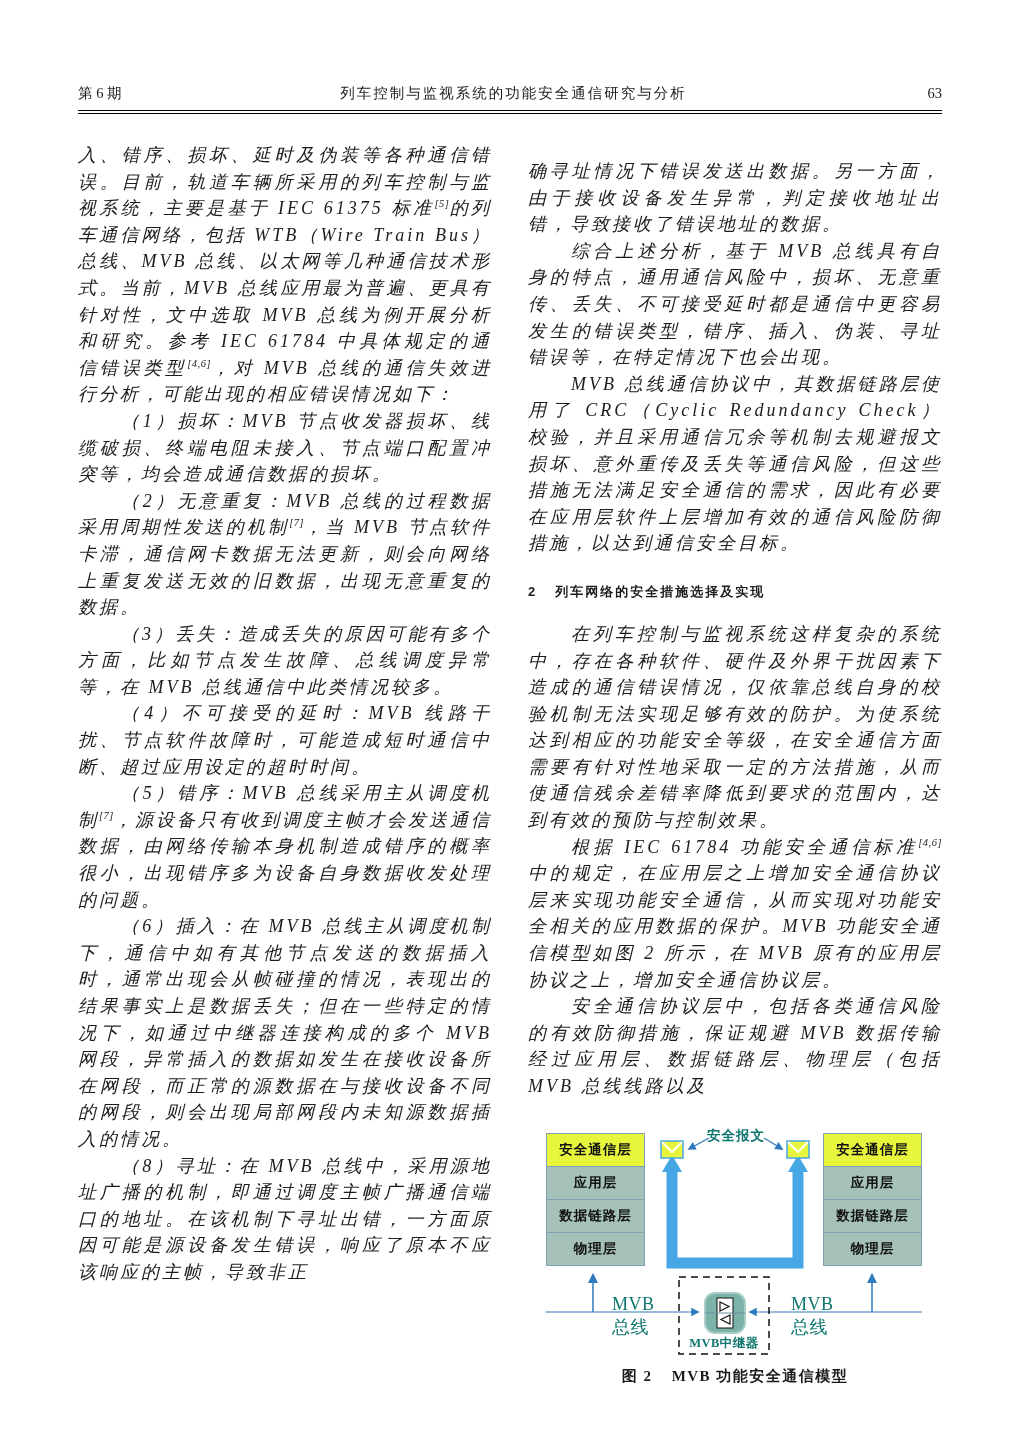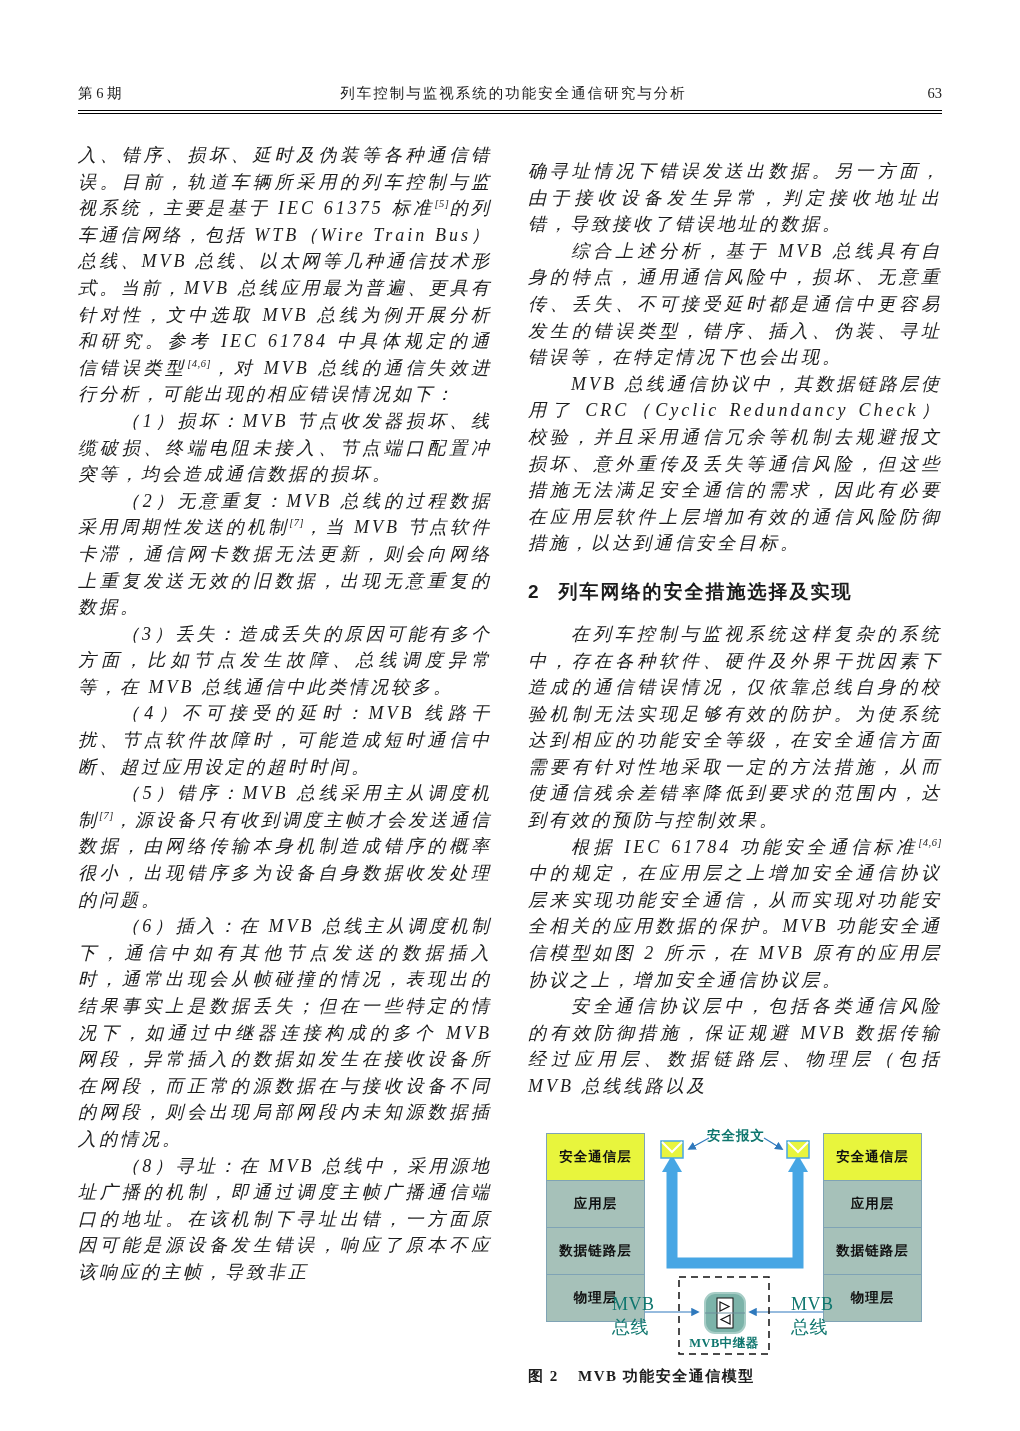--- a/index.html
+++ b/index.html
@@ -47,41 +47,41 @@
   .para.indent{text-indent:43px;}
   .para sup{
     font-size:10.5px;
     letter-spacing:0.5px;
     line-height:0;
   }
 
   .section-heading{
     font-family:"Liberation Sans","DejaVu Sans",sans-serif;
     font-weight:bold;
-    font-size:19px;
+    font-size:13px;
     line-height:28px;
     letter-spacing:2px;
     margin:21px 0 15px 0;
   }
   .section-heading .sec-num{margin-right:20px;letter-spacing:0;}
 
   
   .figure{margin:26px 0 0 0;padding:0;}
   .diagram{
     position:relative;width:414px;height:232px;
   }
   .diagram svg{position:absolute;left:0;top:0;z-index:1;}
 
   .stack{
     position:absolute;top:7px;width:99px;z-index:2;
   }
   .stack-left{left:18px;}
   .stack-right{left:295px;}
   .layer{
-    height:48px;box-sizing:border-box;
+    height:34px;box-sizing:border-box;
     border:1px solid #7fa3b5;
     margin-top:-1px;
     background:#a6c1b9;
     display:flex;align-items:center;justify-content:center;
     font-size:13.5px;font-weight:bold;letter-spacing:1px;
     color:#111;
   }
   .layer-safety{background:#e8f53d;margin-top:0;}
 
   .fig-label{position:absolute;z-index:3;color:#0f766e;}
@@ -92,20 +92,21 @@
   .bus-label{font-size:18px;letter-spacing:0.5px;width:60px;}
   .bus-left{left:84px;top:168px;}
   .bus-right{left:263px;top:168px;}
   .repeater-label{
     left:149px;top:209px;width:94px;text-align:center;
     font-size:12.5px;font-weight:600;letter-spacing:0.5px;
   }
 
   .caption{
     margin:9px 0 0 0;
+    text-align:center;
     font-weight:bold;
     font-size:15px;
     letter-spacing:1.5px;
   }
   .caption .cap-num{margin-right:14px;}
 </style>
 </head>
 <body>
 
 <div class="page">

